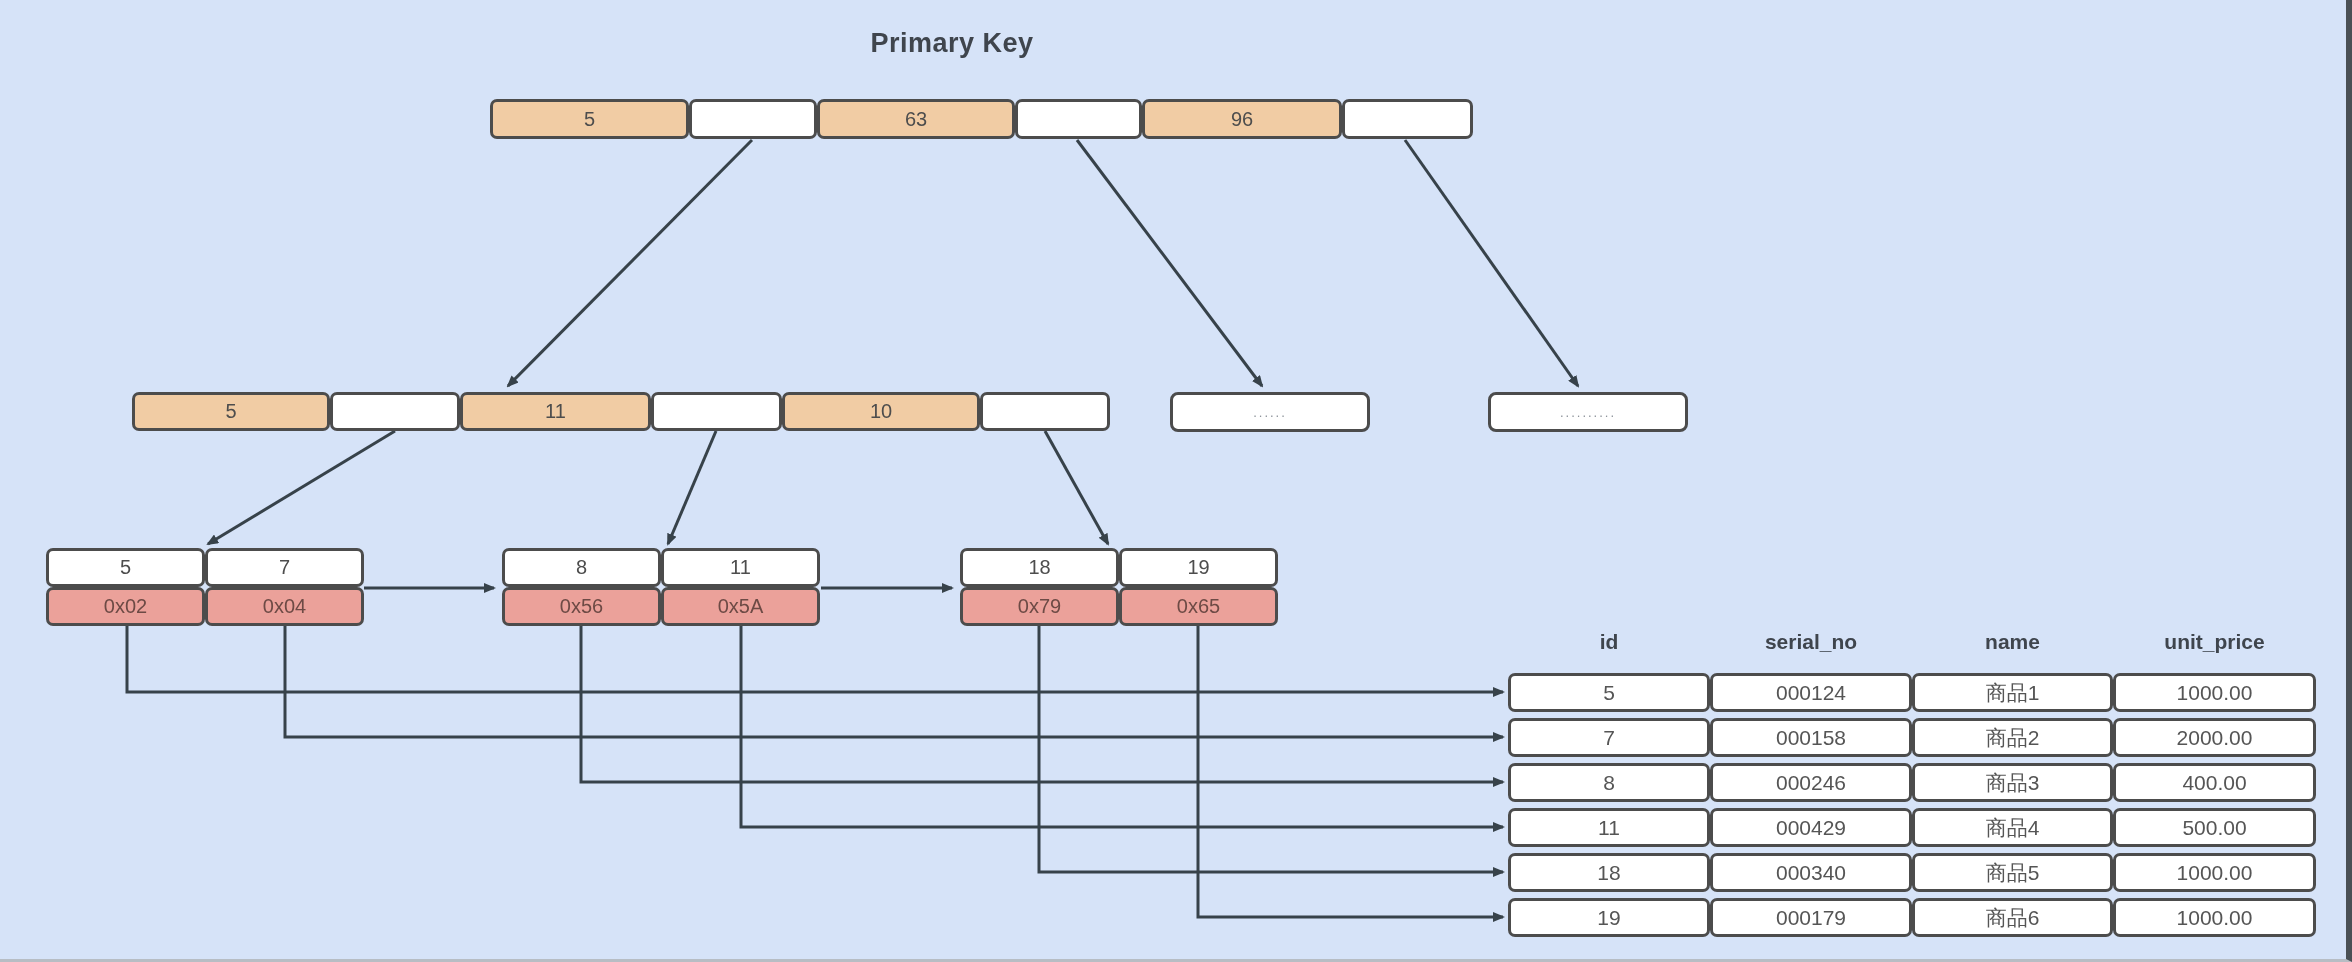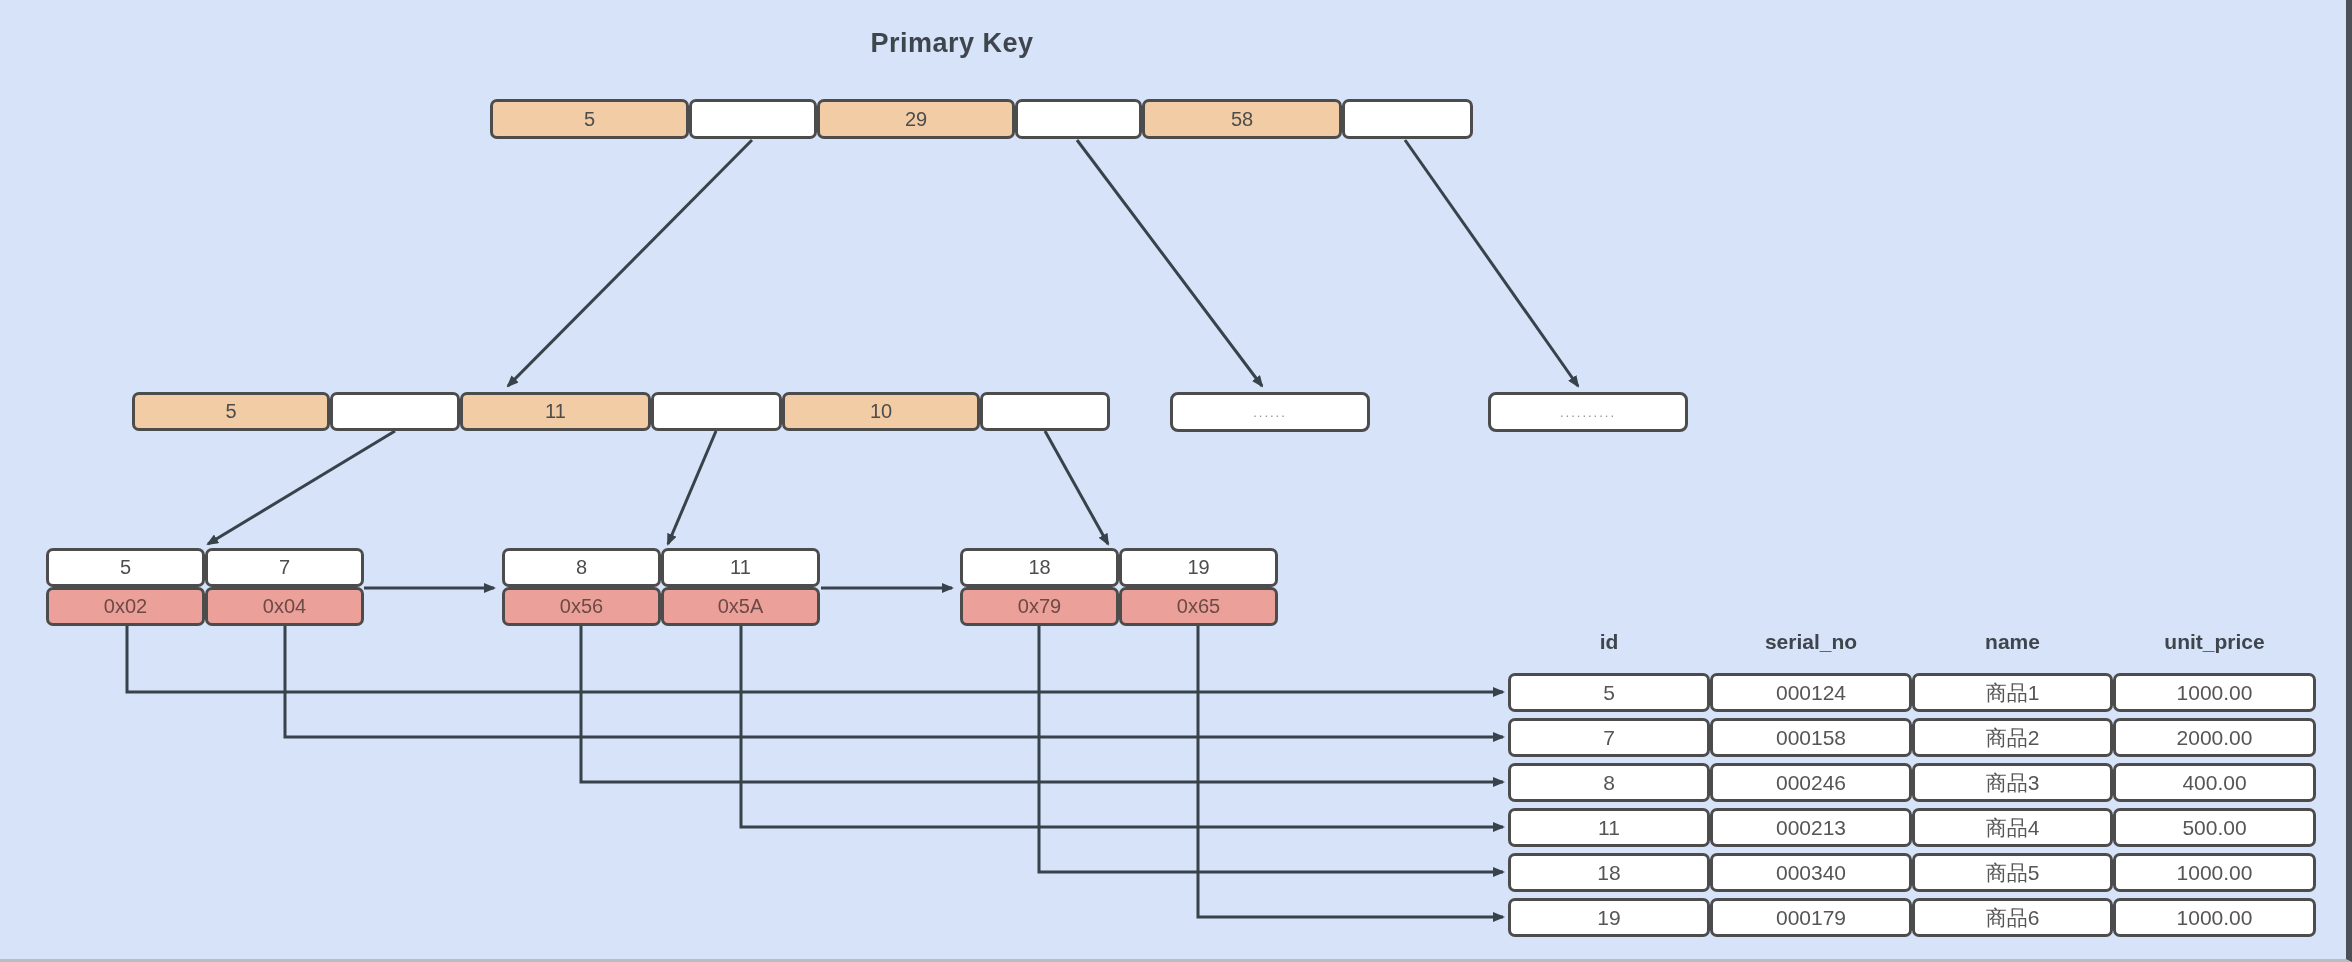--- a/index.html
+++ b/index.html
@@ -64,23 +64,23 @@
     <polyline class="arrow" points="285,626 285,737 1503,737" marker-end="url(#ah)"></polyline>
     <polyline class="arrow" points="581,626 581,782 1503,782" marker-end="url(#ah)"></polyline>
     <polyline class="arrow" points="741,626 741,827 1503,827" marker-end="url(#ah)"></polyline>
     <polyline class="arrow" points="1039,626 1039,872 1503,872" marker-end="url(#ah)"></polyline>
     <polyline class="arrow" points="1198,626 1198,917 1503,917" marker-end="url(#ah)"></polyline>
   </svg>
 
   <div class="noderow" style="left:490px;top:99px;height:40px;">
     <div class="cell key" style="width:199px">5</div>
     <div class="cell" style="width:128px"></div>
-    <div class="cell key" style="width:198px">29</div>
+    <div class="cell key" style="width:198px">63</div>
     <div class="cell" style="width:127px"></div>
-    <div class="cell key" style="width:200px">58</div>
+    <div class="cell key" style="width:200px">96</div>
     <div class="cell" style="width:131px"></div>
   </div>
 
   <div class="noderow" style="left:132px;top:392px;height:39px;">
     <div class="cell key" style="width:198px">5</div>
     <div class="cell" style="width:130px"></div>
     <div class="cell key" style="width:191px">11</div>
     <div class="cell" style="width:131px"></div>
     <div class="cell key" style="width:198px">10</div>
     <div class="cell" style="width:130px"></div>
@@ -128,21 +128,21 @@
     <div class="cell" style="width:203px">2000.00</div>
   </div>
   <div class="trow" style="left:1508px;top:763px;">
     <div class="cell" style="width:202px">8</div>
     <div class="cell" style="width:202px">000246</div>
     <div class="cell" style="width:201px">商品3</div>
     <div class="cell" style="width:203px">400.00</div>
   </div>
   <div class="trow" style="left:1508px;top:808px;">
     <div class="cell" style="width:202px">11</div>
-    <div class="cell" style="width:202px">000213</div>
+    <div class="cell" style="width:202px">000429</div>
     <div class="cell" style="width:201px">商品4</div>
     <div class="cell" style="width:203px">500.00</div>
   </div>
   <div class="trow" style="left:1508px;top:853px;">
     <div class="cell" style="width:202px">18</div>
     <div class="cell" style="width:202px">000340</div>
     <div class="cell" style="width:201px">商品5</div>
     <div class="cell" style="width:203px">1000.00</div>
   </div>
   <div class="trow" style="left:1508px;top:898px;">

